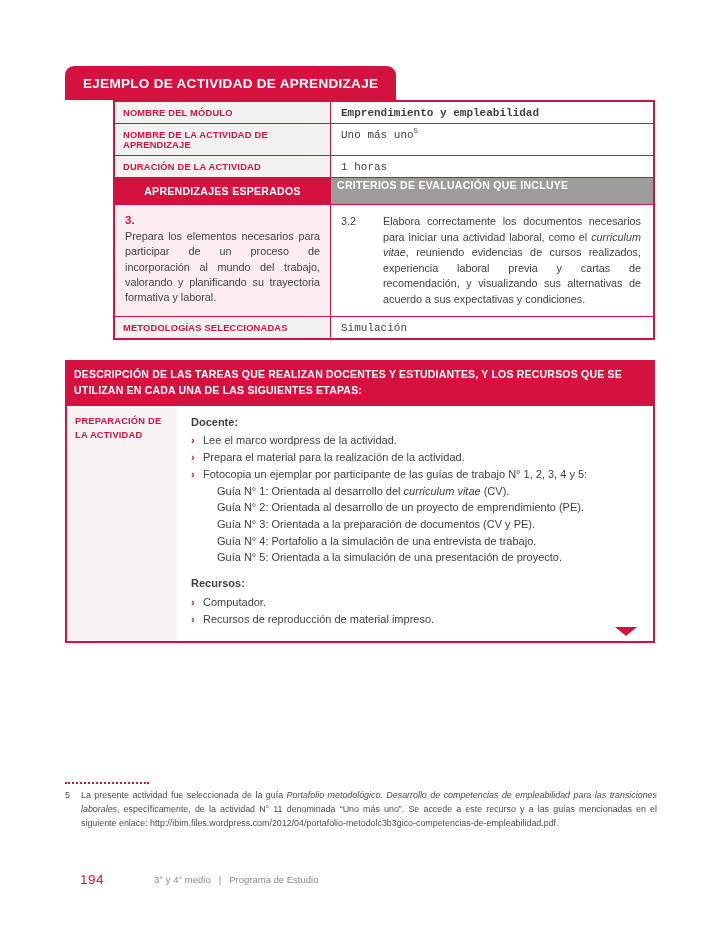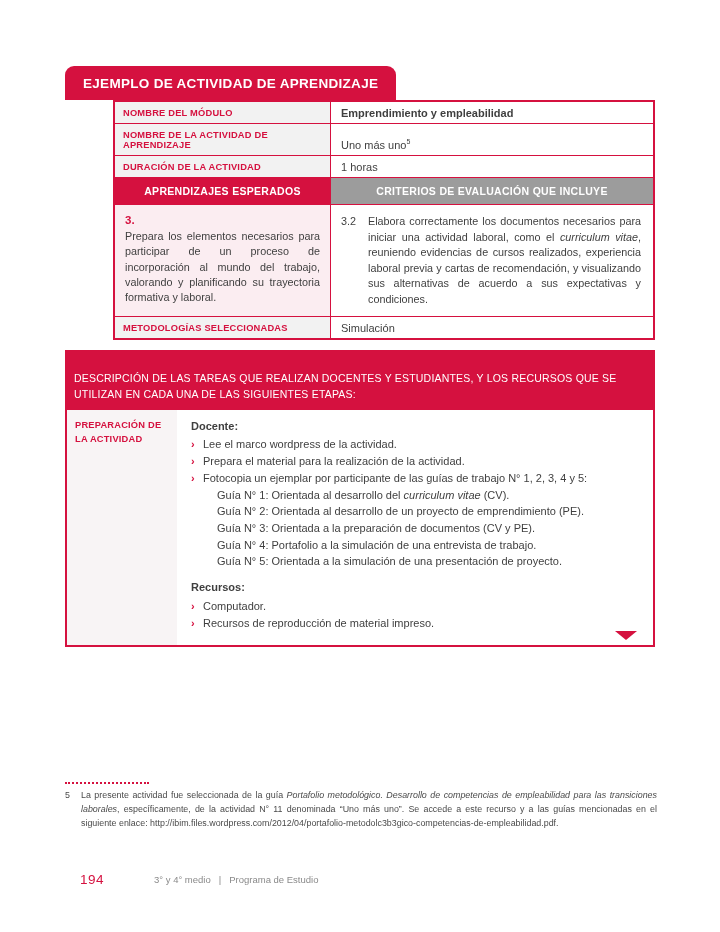--- a/index.html
+++ b/index.html
@@ -24,42 +24,42 @@
        font-size:13.5px;letter-spacing:.3px;padding:10px 18px 9px 18px;
        border-radius:9px 9px 0 0;}
 
   
   .main-table{border:2px solid var(--red);background:#fff;margin-left:48px;}
   .t-row{display:grid;grid-template-columns:216px 1fr;}
   .t-row + .t-row{border-top:1.5px solid var(--red);}
   .cell-label{background:var(--label-bg);color:var(--red);font-size:9.3px;font-weight:bold;
               letter-spacing:.2px;padding:6px 8px 5px 8px;border-right:1.5px solid var(--red);
               display:flex;align-items:center;}
-  .cell-value{color:var(--ink);font-size:11px;padding:5px 4px 4px 10px;display:flex;align-items:flex-end;}
+  .cell-value{color:var(--ink);font-size:11px;padding:5px 4px 4px 10px;display:flex;align-items:flex-start;font-family:Liberation Mono, monospace;}
   .cell-value.bold{font-weight:bold;}
   sup{font-size:7px;vertical-align:super;line-height:0;}
 
   .hdr-left{background:var(--red);color:#fff;font-size:10.5px;font-weight:bold;letter-spacing:.3px;
             text-align:center;padding:7px 6px;border-right:1.5px solid var(--red);}
   .hdr-right{background:var(--gray-hdr);color:#fff;font-size:10.5px;font-weight:bold;letter-spacing:.3px;
-             text-align:center;padding:7px 6px;}
+             text-align:left;padding:1px 6px;}
 
   .ae-cell{background:var(--pink-bg);padding:9px 10px;border-right:1.5px solid var(--red);}
   .ae-num{color:var(--red);font-weight:bold;font-size:11.5px;margin-bottom:3px;}
   .ae-text{color:var(--ink);font-size:10.8px;line-height:1.42;text-align:justify;}
   .crit-cell{padding:9px 12px 9px 10px;}
-  .crit-item{display:grid;grid-template-columns:24px 1fr;column-gap:3px;color:var(--ink);
+  .crit-item{display:grid;grid-template-columns:24px 1fr;column-gap:18px;color:var(--ink);
              font-size:10.8px;line-height:1.44;}
   .crit-item .num{font-weight:normal;}
   .crit-item .body{text-align:justify;}
   .it{font-style:italic;}
 
   
-  .banner{margin-top:10px;background:var(--red);color:#fff;font-weight:normal;font-size:10.5px;
-          letter-spacing:.2px;line-height:1.45;padding:21px 10px 8px 9px;}
+  .banner{margin-top:20px;background:var(--red);color:#fff;font-weight:bold;font-size:10.5px;
+          letter-spacing:.2px;line-height:1.45;padding:7px 10px 8px 9px;}
 
   
   .prep{position:relative;border:2px solid var(--red);border-top:none;
         display:grid;grid-template-columns:110px 1fr;min-height:214px;}
   .prep-label{background:var(--prep-bg);color:var(--red);font-size:9.3px;font-weight:bold;
               letter-spacing:.2px;padding:9px 6px 8px 8px;line-height:1.5;}
   .prep-body{padding:8px 0 14px 14px;color:var(--ink);font-size:11px;line-height:1.52;}
   .group-title{font-weight:bold;margin-bottom:2px;}
   .bullet-line{display:grid;grid-template-columns:12px 1fr;}
   .bullet-line .b{color:var(--red);font-weight:bold;}

